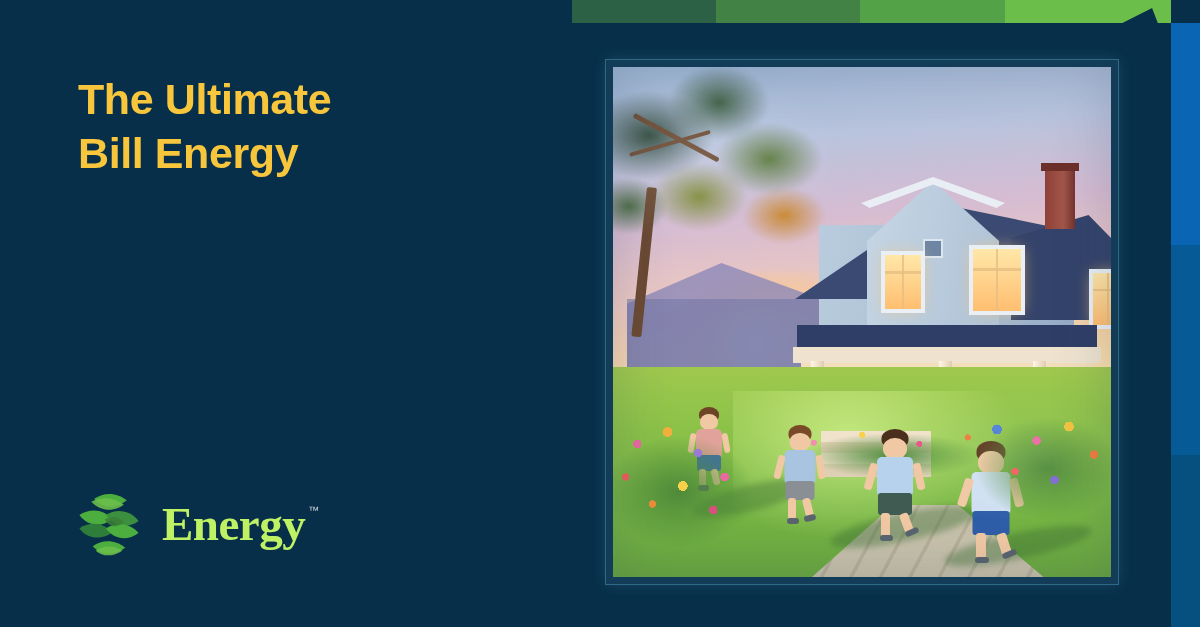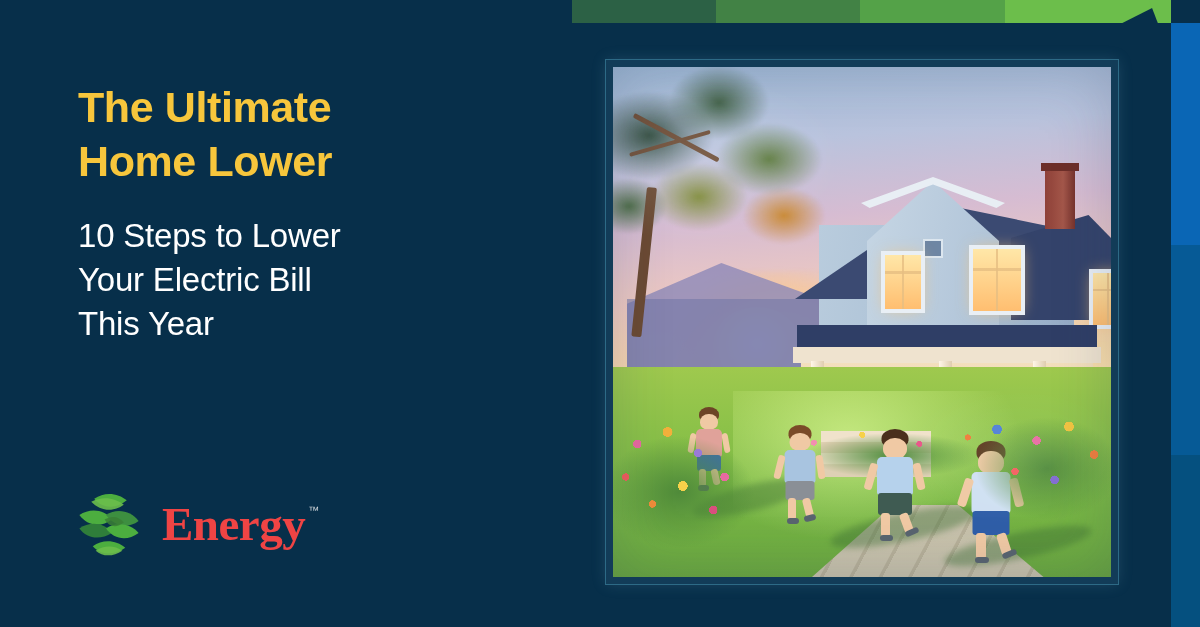--- a/index.html
+++ b/index.html
@@ -23,21 +23,21 @@
 
   
   .rightbar { position:absolute; right:0; width:29px; }
   #rb1 { top:23px;  height:222px; background:#0a66b5; }
   #rb2 { top:245px; height:210px; background:#065a96; }
   #rb3 { top:455px; height:172px; background:#05507f; }
   #rb-notch { position:absolute; right:29px; top:0; width:22px; height:23px;
               background:#6cbe4b; clip-path:polygon(0 0, 100% 0, 100% 100%, 40% 100%); }
 
   
-  #textcol { position:absolute; left:78px; top:80px; width:470px; }
+  #textcol { position:absolute; left:78px; top:72px; width:470px; }
 
   #headline {
     color:#f7c63c;
     font-size:43px;
     font-weight:bold;
     line-height:1.26;
     letter-spacing:-0.4px;
   }
   #subhead {
     margin-top:26px;
@@ -49,21 +49,21 @@
   }
 
   
   #logo { position:absolute; left:72px; top:487px;
           display:flex; align-items:center; gap:16px; }
   #logo-mark { width:74px; height:74px; flex:none; }
   #logo-words { display:flex; align-items:flex-start;
                 font-family:"Liberation Serif", serif;
                 font-size:47px; font-weight:bold; letter-spacing:-0.5px; }
   #logo-shipley { color:#ffffff; }
-  #logo-energy  { color:#ef4444; }
+  #logo-energy  { color:#bef264; }
   #logo-tm { font-family:"Liberation Sans", sans-serif;
              color:#d9dde0; font-size:11px; font-weight:normal;
              margin-left:3px; margin-top:7px; }
 
   
   #art-frame {
     position:absolute; left:606px; top:60px;
     width:512px; height:524px;
     background:#123c58;
     padding:7px;
@@ -250,27 +250,22 @@
   <div class="topbar" id="tb4"></div>
   <div id="rb-notch"></div>
 
   <div class="rightbar" id="rb1"></div>
   <div class="rightbar" id="rb2"></div>
   <div class="rightbar" id="rb3"></div>
 
   <div id="textcol">
     <h1 id="headline">
       <div>The Ultimate</div>
-      <div>Home Lower</div>
+      <div>Bill Energy</div>
     </h1>
-    <h2 id="subhead">
-      <div>10 Steps to Lower</div>
-      <div>Your Electric Bill</div>
-      <div>This Year</div>
-    </h2>
   </div>
 
   <div id="logo">
     <svg id="logo-mark" viewBox="0 0 100 100">
       <path d="M30 16 C44 6, 62 8, 74 18 C60 30, 42 30, 30 16 Z" fill="#4cae3f"></path>
       <path d="M26 20 C40 12, 58 14, 70 24 C56 34, 38 33, 26 20 Z" fill="#6cbe4b" opacity=".9"></path>
       <path d="M10 38 C24 28, 44 30, 54 44 C38 56, 20 52, 10 38 Z" fill="#4cae3f"></path>
       <path d="M46 38 C60 28, 80 32, 90 46 C74 58, 56 52, 46 38 Z" fill="#3d8f40"></path>
       <path d="M10 56 C24 46, 44 48, 54 62 C38 72, 20 70, 10 56 Z" fill="#2f7d3a"></path>
       <path d="M46 56 C60 46, 80 50, 90 62 C74 74, 56 70, 46 56 Z" fill="#4cae3f"></path>

